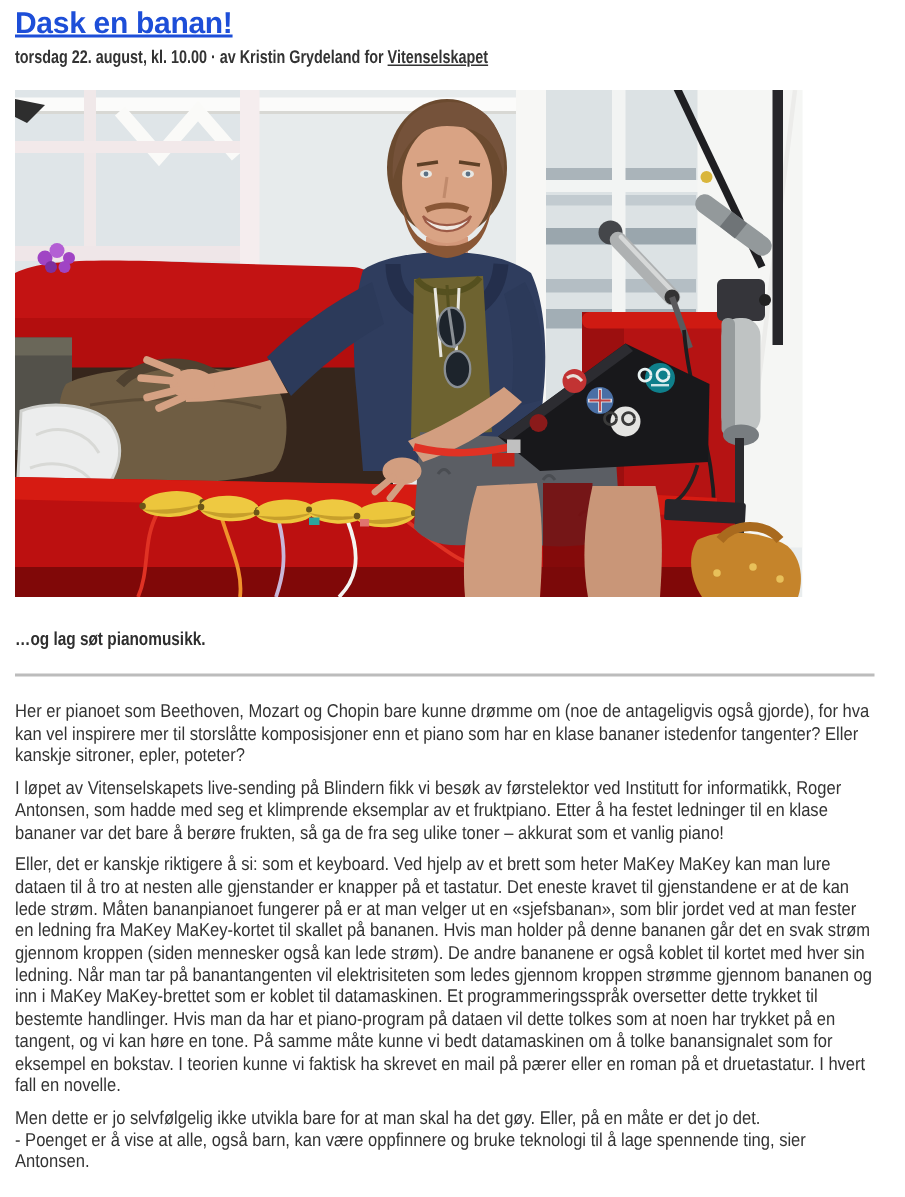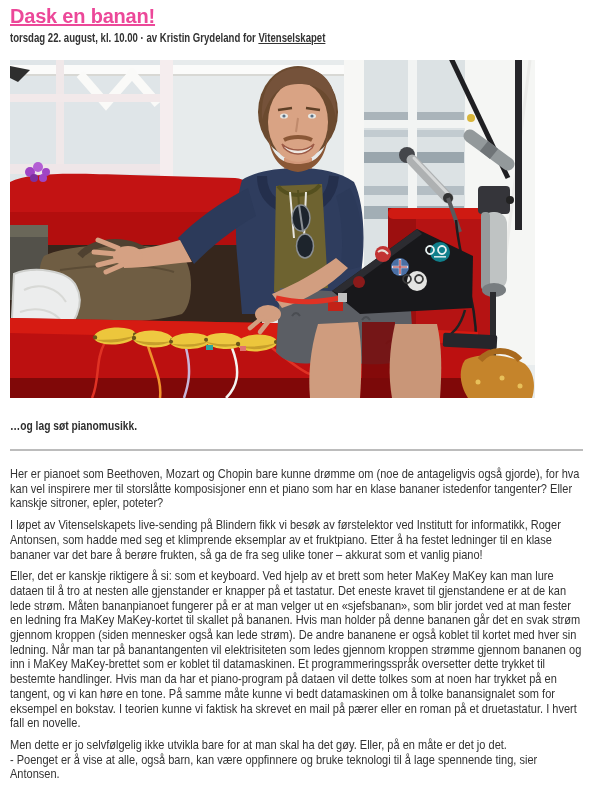--- a/index.html
+++ b/index.html
@@ -2,21 +2,21 @@
 <html><head>
 <meta charset="utf-8">
 <style>
   html,body{margin:0;padding:0;}
   body{
     width:603px;height:798px;overflow:hidden;background:#ffffff;
     font-family:"Liberation Sans", sans-serif;color:#333;
   }
   .page{padding:5px 10px 0 10px;}
   h1{margin:0;font-size:20px;line-height:23px;font-weight:bold;letter-spacing:-0.2px;}
-  h1 a{color:#ec4899;text-decoration:underline;}
+  h1 a{color:#1d4ed8;text-decoration:underline;}
   .byline{
     margin-top:3px;font-size:12.3px;font-weight:bold;color:#333;line-height:15px;
     white-space:nowrap;width:440px;transform:scaleX(0.78);transform-origin:0 50%;
   }
   .byline a{color:#333;text-decoration:underline;}
   figure.photo{margin:14px 0 0 0;width:525px;height:338px;line-height:0;}
   figure.photo svg{display:block;}
   .caption{
     margin:21px 0 0 0;font-size:12.5px;font-weight:bold;color:#2e2e2e;line-height:15px;
     transform:scaleX(0.82);transform-origin:0 50%;white-space:nowrap;

